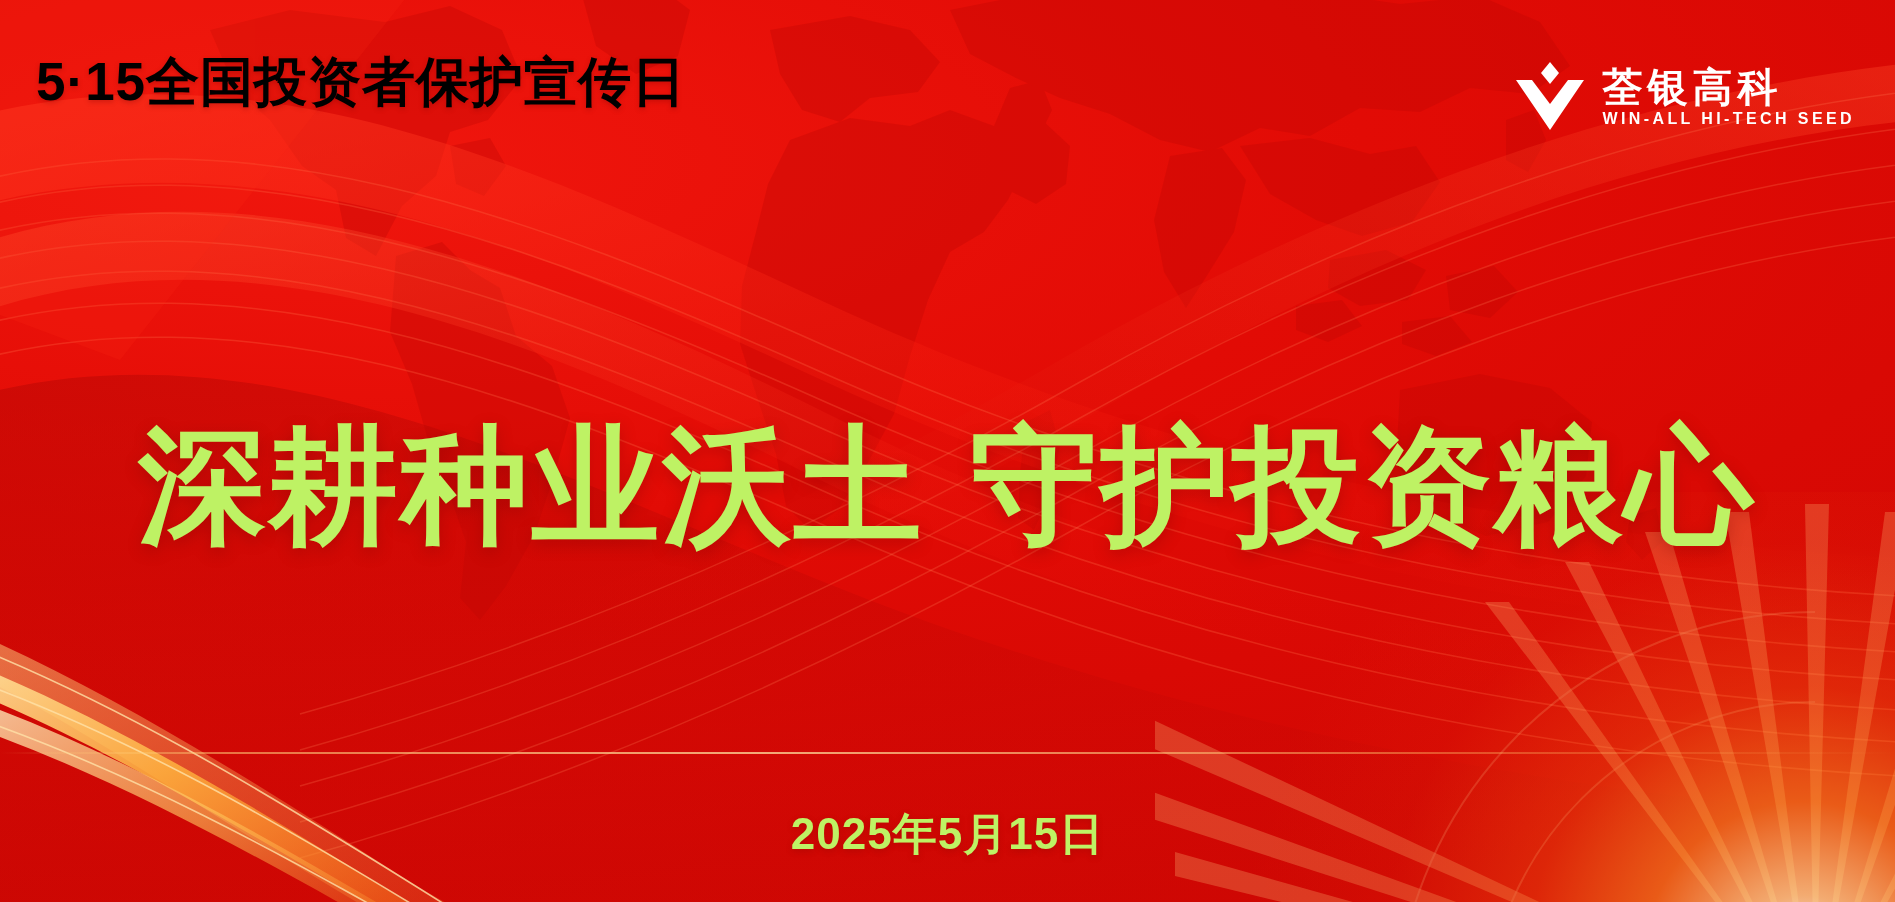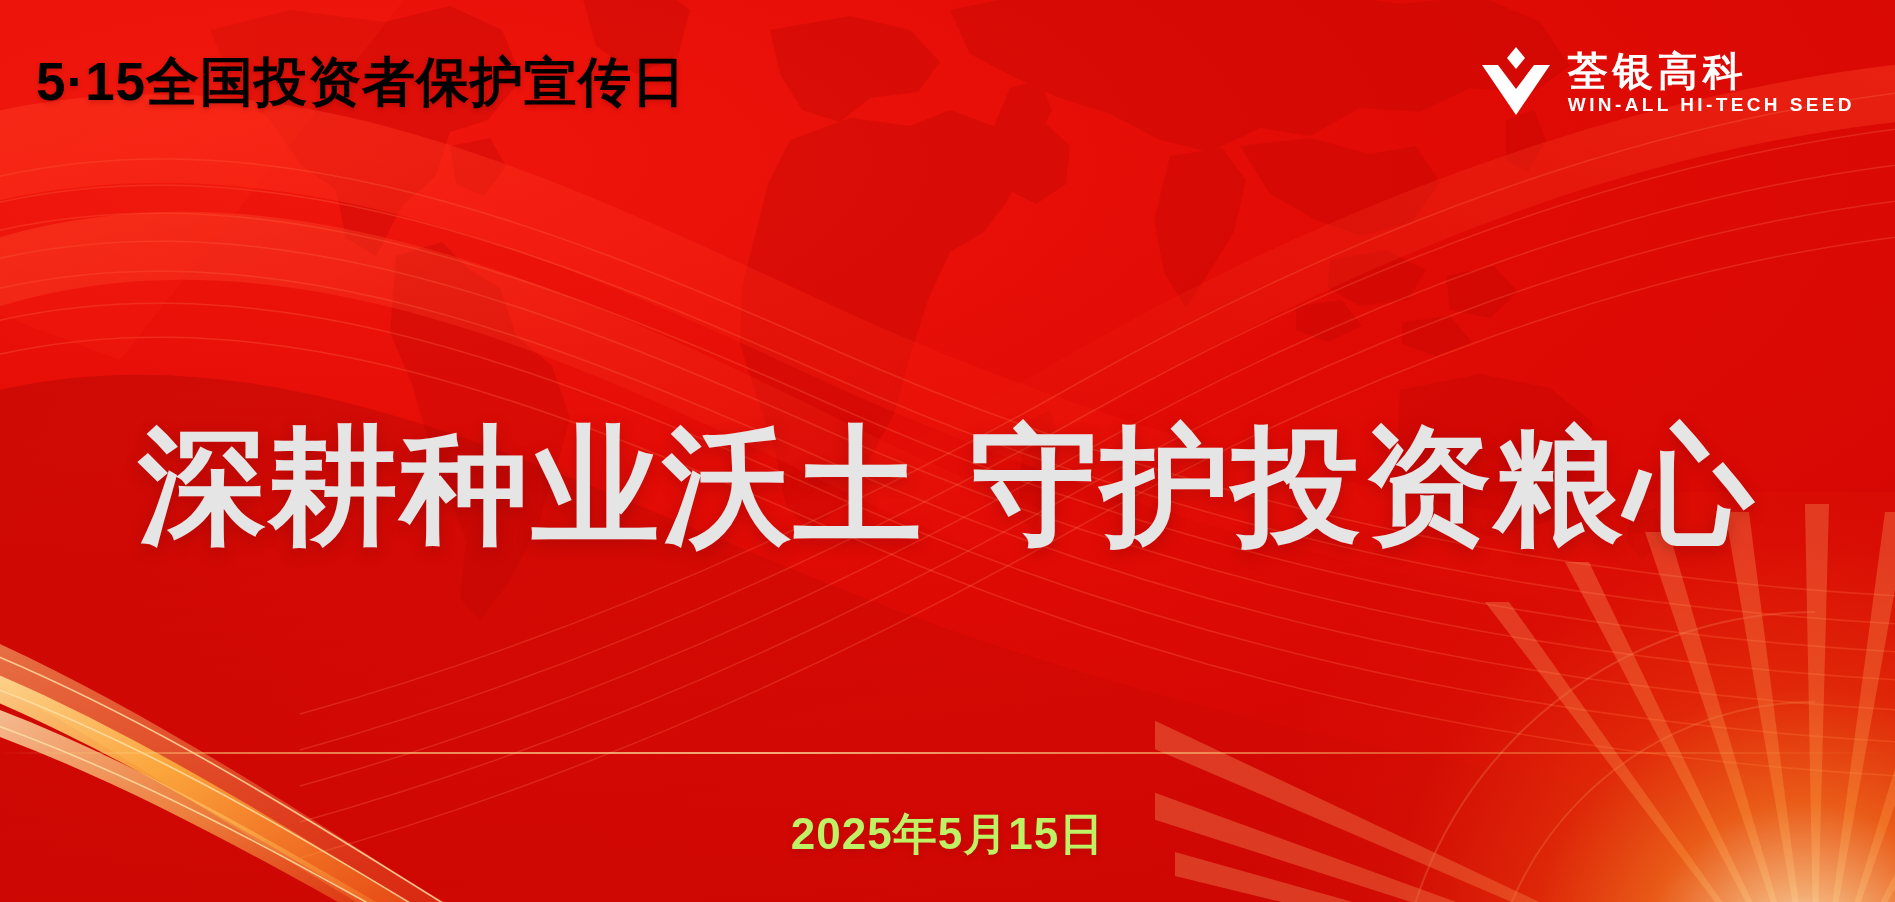--- a/index.html
+++ b/index.html
@@ -108,21 +108,21 @@
 
   .headline {
     position: absolute;
     left: 0;
     right: 0;
     top: 414px;
     text-align: center;
     font-size: 128px;
     font-weight: 800;
     letter-spacing: 3px;
-    color: #e5e5e5;
+    color: #bef264;
     white-space: nowrap;
     line-height: 1.12;
     text-shadow: 0 5px 16px rgba(110,0,0,0.30);
   }
   .headline .gap { display: inline-block; width: 46px; }
 
   .date {
     position: absolute;
     left: 0;
     right: 0;
@@ -133,38 +133,38 @@
     letter-spacing: 1px;
     color: #bef264;
     white-space: nowrap;
     text-shadow: 0 2px 6px rgba(110,0,0,0.25);
   }
 
   
   .logo {
     position: absolute;
     right: 40px;
-    top: 45px;
+    top: 60px;
     display: flex;
     align-items: center;
     gap: 16px;
   }
   .logo-mark { width: 72px; height: 74px; flex: none; }
   .logo-mark svg { width: 100%; height: 100%; display: block; }
   .logo-text { display: flex; flex-direction: column; gap: 4px; }
   .logo-cn {
     font-size: 40px;
     font-weight: 700;
     color: #FFFFFF;
     letter-spacing: 5px;
     line-height: 1;
     white-space: nowrap;
   }
   .logo-en {
-    font-size: 19px;
+    font-size: 16px;
     font-weight: 700;
     color: #FFFFFF;
     letter-spacing: 3.4px;
     line-height: 1;
     white-space: nowrap;
   }
 </style>
 </head>
 <body>
 

